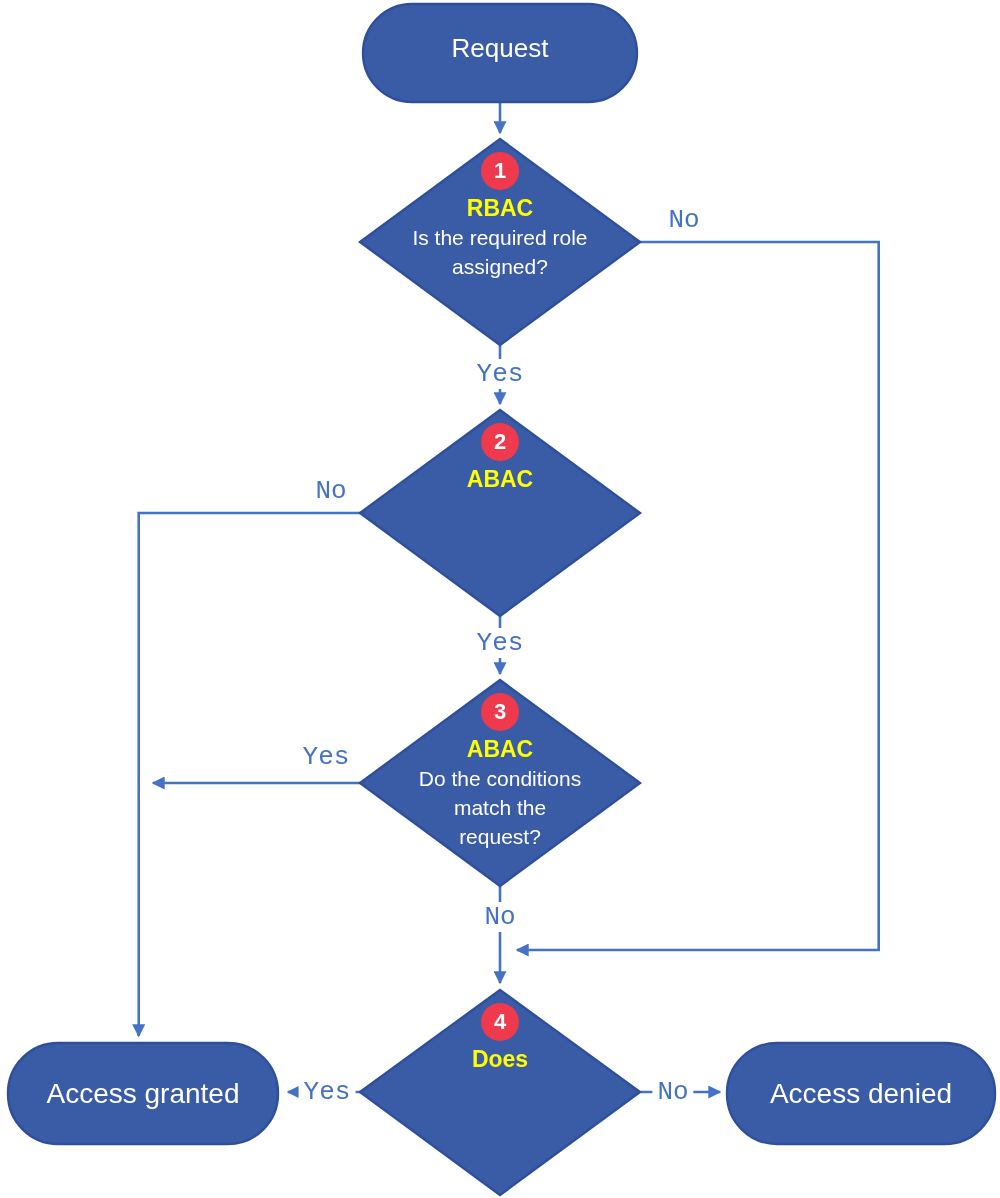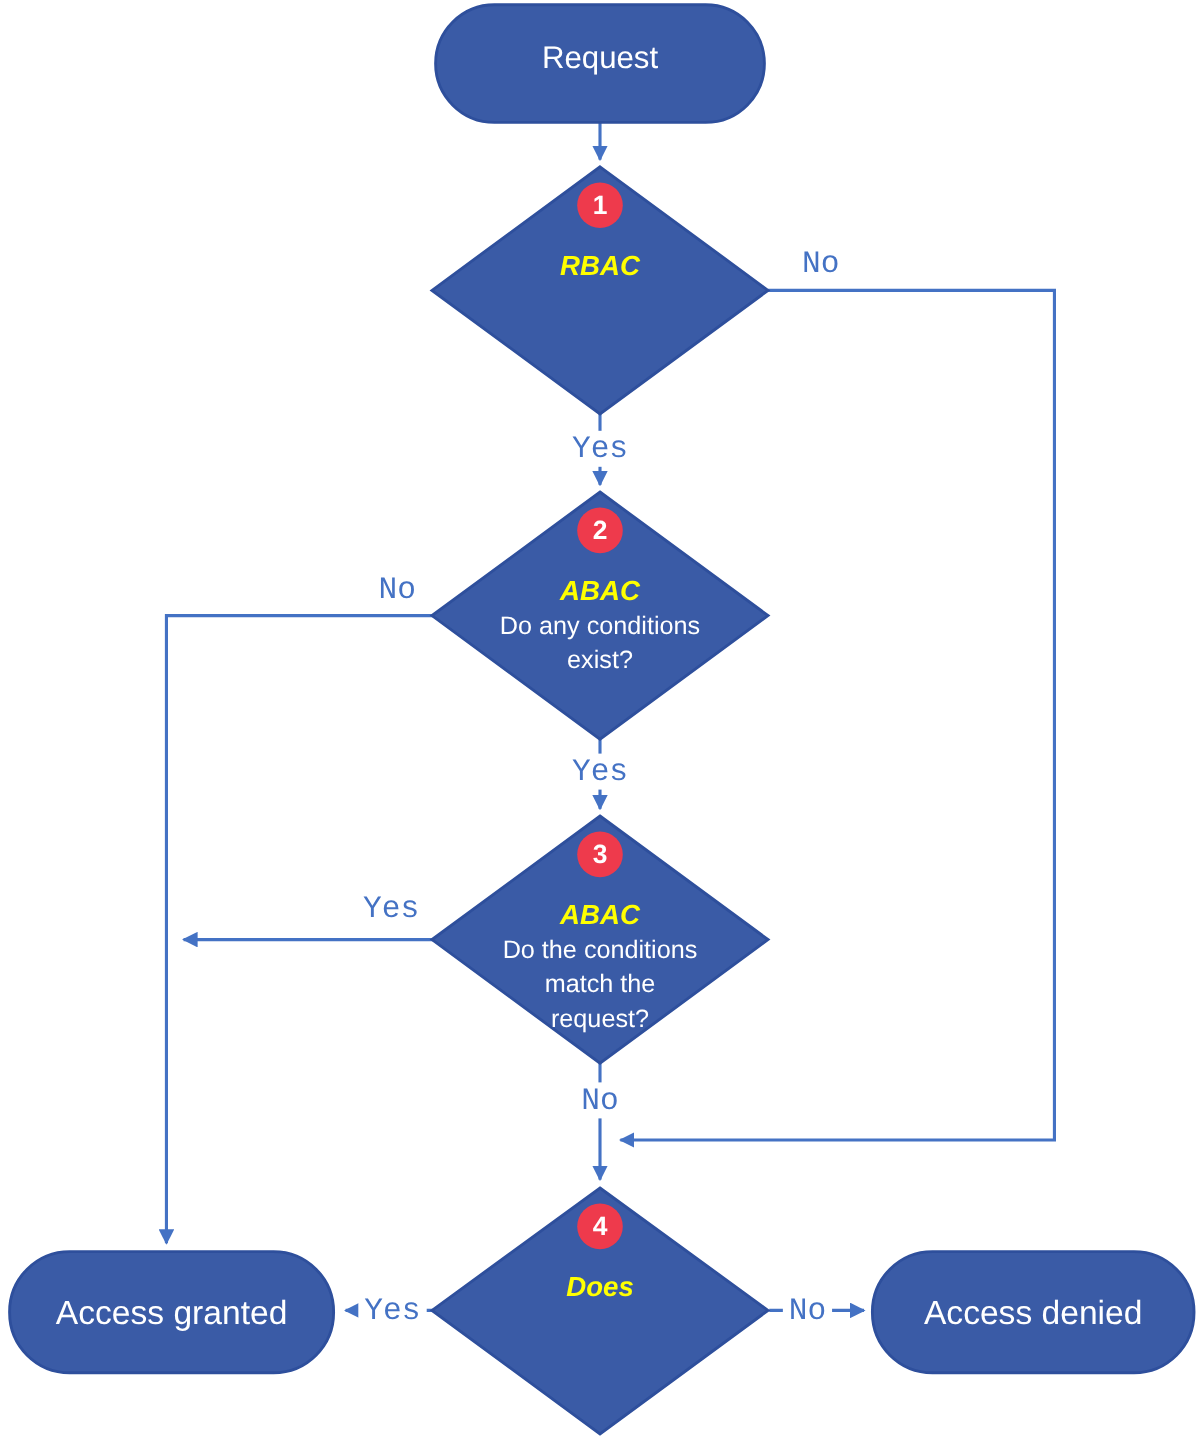--- a/index.html
+++ b/index.html
@@ -49,22 +49,21 @@
     display: flex;
     align-items: center;
     justify-content: center;
     flex: 0 0 auto;
   }
   .step-title {
     color: #FFFF00;
     font-size: 23px;
     font-weight: 600;
     line-height: 30px;
-    margin-top: 16px;
-    font-style: italic;
+    margin-top: 3px;
   }
   .step-question {
     color: #ffffff;
     font-size: 21px;
     line-height: 29px;
     white-space: pre-line;
   }
 
   
   .edge-label {
@@ -113,27 +112,27 @@
       <rect x="8" y="1043" width="270" height="101" rx="50" ry="50"></rect>
       <rect x="727" y="1043" width="268" height="101" rx="50" ry="50"></rect>
     </g>
   </svg>
 
   <div class="node-label start-label" style="left:363px; top:4px; width:274px; height:88px;">Request</div>
 
   <div class="diamond-content" style="left:360px; top:139px;">
     <div class="step-badge">1</div>
     <div class="step-title">RBAC</div>
+    <div class="step-question">Is the required role
+assigned?</div>
   </div>
 
   <div class="diamond-content" style="left:360px; top:410px;">
     <div class="step-badge">2</div>
     <div class="step-title">ABAC</div>
-    <div class="step-question">Do any conditions
-exist?</div>
   </div>
 
   <div class="diamond-content" style="left:360px; top:680px;">
     <div class="step-badge">3</div>
     <div class="step-title">ABAC</div>
     <div class="step-question">Do the conditions
 match the
 request?</div>
   </div>
 

